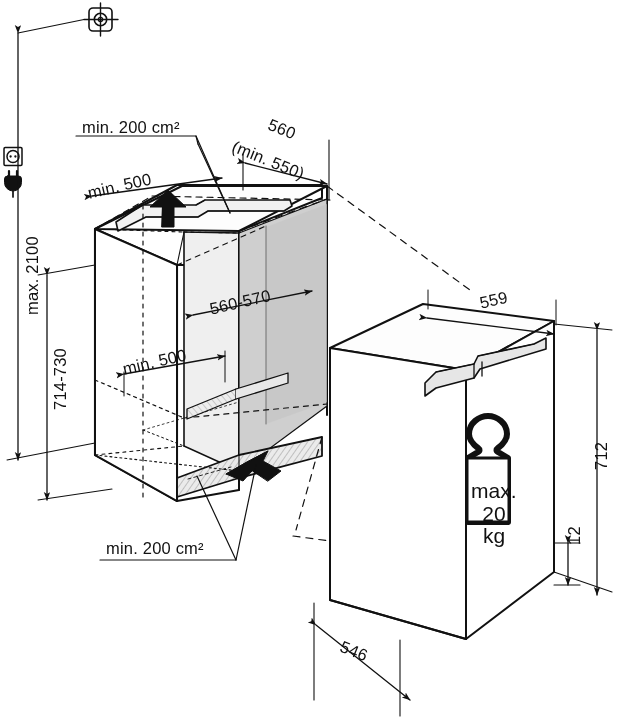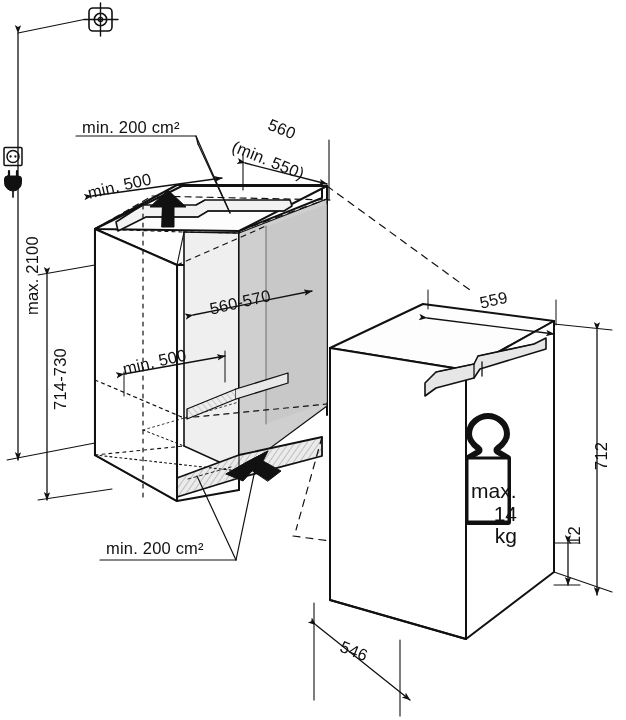--- a/index.html
+++ b/index.html
@@ -6,21 +6,21 @@
   body{width:626px;height:720px;position:relative;overflow:hidden;
        font-family:"Liberation Sans",sans-serif;color:#1a1a1a;}
   #stage{position:absolute;inset:0;width:626px;height:720px;}
   svg#drawing{position:absolute;left:0;top:0;width:626px;height:720px;display:block;}
   .lbl{position:absolute;font-family:"Liberation Sans",sans-serif;color:#111;
        white-space:nowrap;line-height:1;font-weight:400;}
   .dim{font-size:16.5px;letter-spacing:.2px;}
   .rot90{transform:rotate(-90deg);transform-origin:left top;}
   .rot-skew-r{transform:rotate(22deg);transform-origin:left top;}
   .rot-skew-u{transform:rotate(-13deg);transform-origin:left top;}
-  .kgtxt{position:absolute;font-size:21px;line-height:1.05;text-align:right;color:#111;}
+  .kgtxt{position:absolute;font-size:21px;line-height:1.05;text-align:center;color:#111;}
 </style>
 </head>
 <body>
 
 <div id="stage">
 
 <svg id="drawing" viewBox="0 0 626 720">
   <defs>
     <marker id="ah" markerWidth="9" markerHeight="9" refX="8" refY="3.2" orient="auto" markerUnits="userSpaceOnUse">
       <path d="M0,0 L8.4,3.2 L0,6.4 L2,3.2 Z" fill="#111"></path>
@@ -279,15 +279,15 @@
 
 <div class="lbl dim rot-skew-u" style="left:478px; top:295px;">559</div>
 
 <div class="lbl dim rot90" style="left:593px; top:470px;">712</div>
 
 <div class="lbl dim rot90" style="left:566px; top:545px;">12</div>
 
 <div class="lbl dim rot-skew-r" style="left:344px; top:638px;">546</div>
 
 <div class="kgtxt" style="left:471px; top:480px; width:44px;">max.</div>
-<div class="kgtxt" style="left:471px; top:503px; width:46px;">14 kg</div>
+<div class="kgtxt" style="left:471px; top:503px; width:46px;">20 kg</div>
 
 </div>
 
 </body></html>

